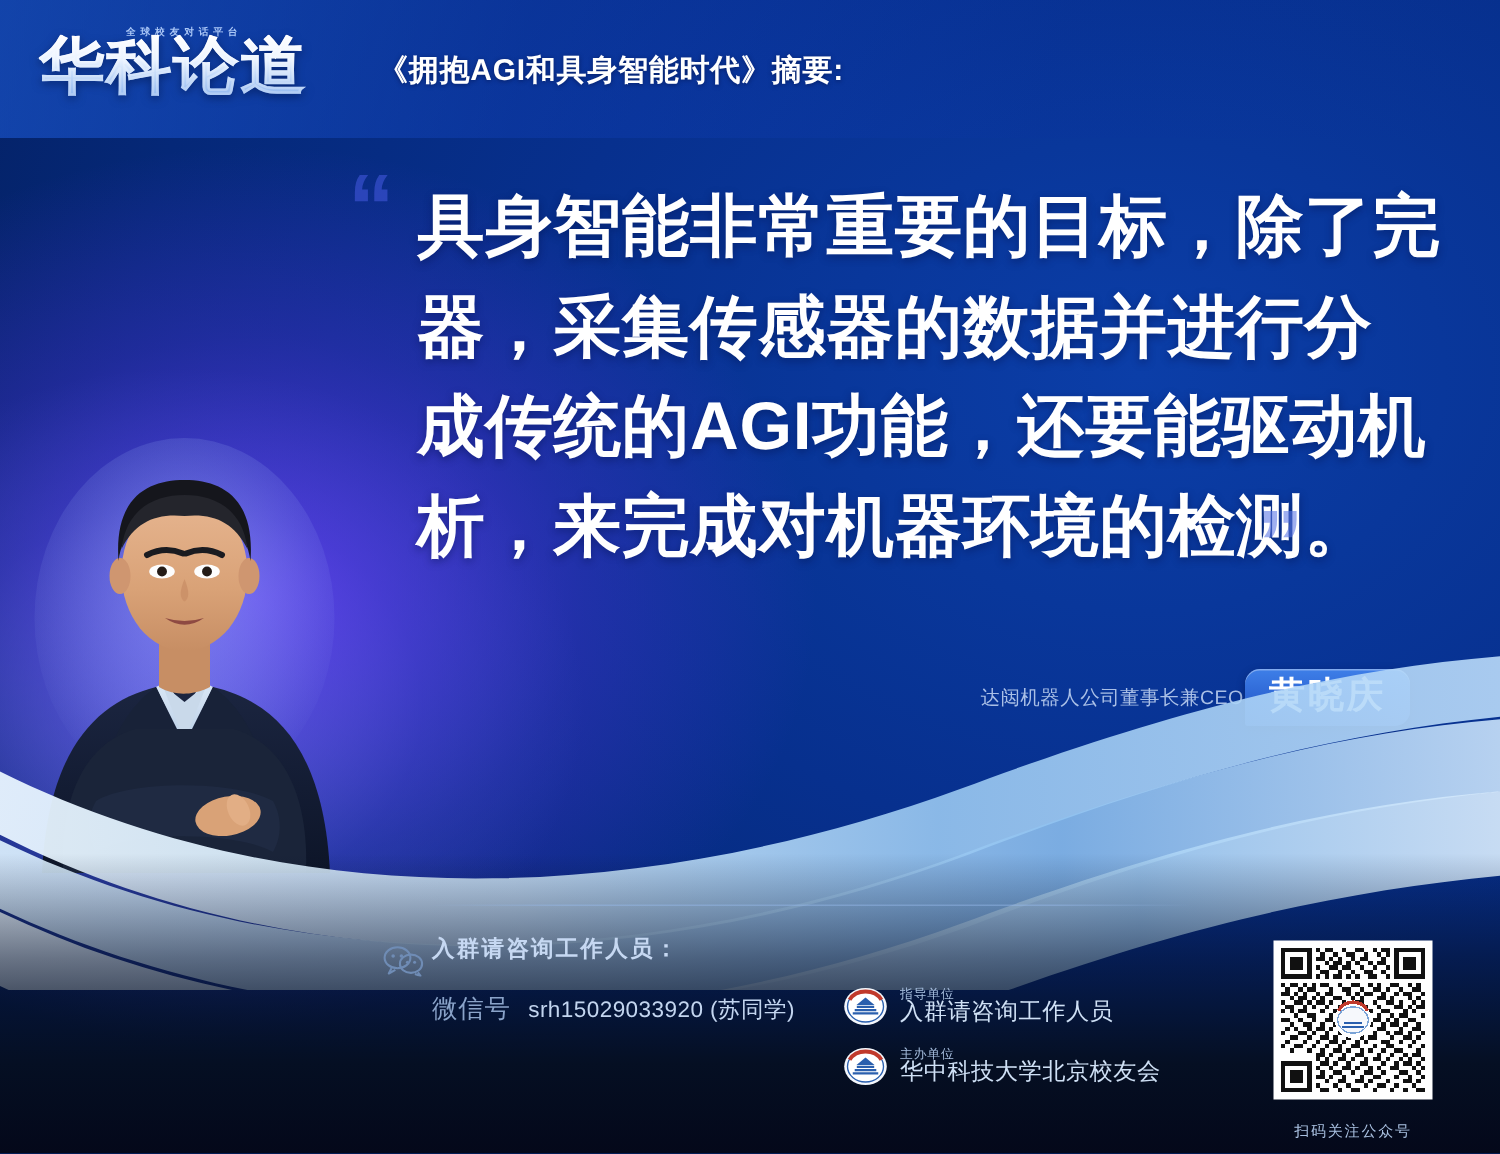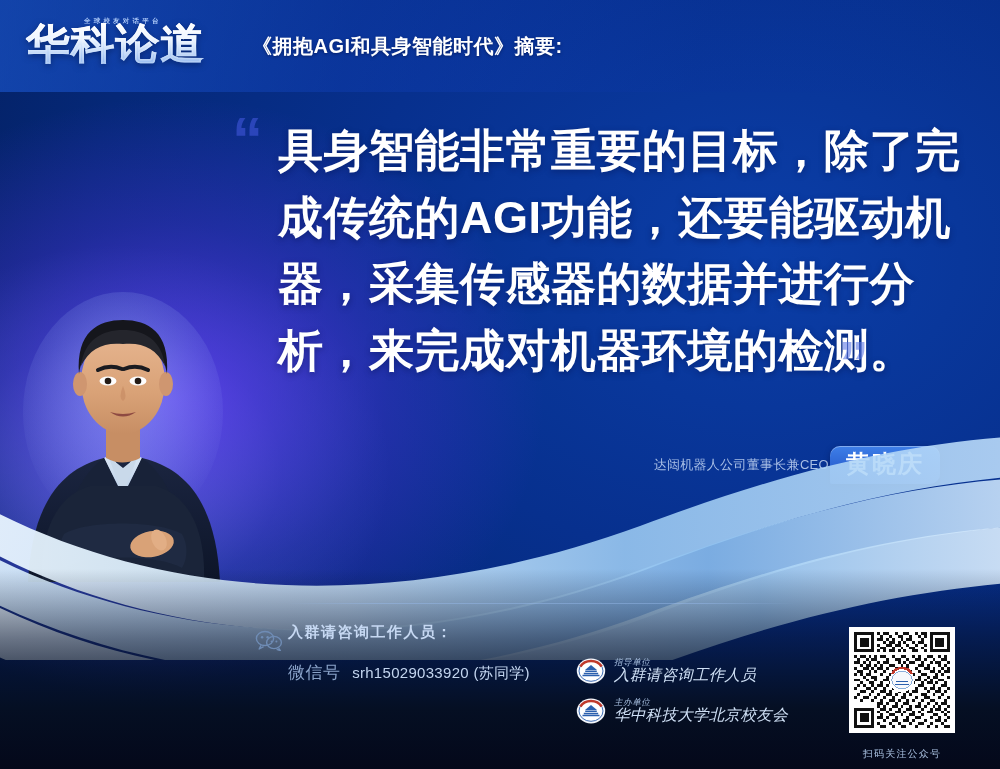--- a/index.html
+++ b/index.html
@@ -99,21 +99,21 @@
   }
   .wechat-icon{ position:absolute; left:255px; top:10px; width:28px; height:22px; }
   .footer-head{
     position:absolute; left:288px; top:4px; color:#c6d8f2; font-size:15px; font-weight:600; letter-spacing:1.5px;
   }
   .contact{ position:absolute; left:288px; font-size:13px; color:#9db3d6; white-space:nowrap; }
   .contact .lbl{ font-size:17px; color:#8aa3c9; letter-spacing:.5px; }
   .contact .val{ font-size:15px; color:#c3d5ef; letter-spacing:.3px; margin-left:8px; }
   .c1{ top:42px; } .c2{ top:82px; }
 
-  .orgs{ position:absolute; left:576px; top:32px;font-style:italic; }
+  .orgs{ position:absolute; left:562px; top:32px; }
   .org-row{ display:flex; align-items:center; gap:8px; height:40px; }
   .org-seal{ width:30px; height:30px; flex:0 0 30px; }
   .org-txt{ display:flex; flex-direction:column; justify-content:center; line-height:1.08; }
   .org-kind{ font-size:8.5px; color:#a8c0e0; letter-spacing:.6px; }
   .org-name{ font-size:15.5px; color:#cfe0f5; letter-spacing:.3px; white-space:nowrap; }
 
   .qr-block{ position:absolute; left:836px; top:8px; width:132px; text-align:center; }
   .qr-img{ width:106px; height:106px; margin:0 auto; background:#fff; padding:5px; }
   .qr-label{ margin-top:14px; font-size:10px; color:#a9c0e0; letter-spacing:1.2px; }
 </style>
@@ -189,22 +189,22 @@
       <path d="M24 300 C22 250 38 214 72 204 L138 204 C172 214 188 250 186 300 Z" fill="#1a2439"></path>
       <path d="M46 252 C68 238 140 238 164 252 C170 262 170 276 164 286 C140 272 68 272 46 286 C40 276 40 262 46 252 Z" fill="#1f2a42"></path>
       <ellipse cx="134" cy="262" rx="22" ry="13" transform="rotate(-10 134 262)" fill="#d9a277"></ellipse>
       <ellipse cx="141" cy="258" rx="7" ry="11" transform="rotate(-25 141 258)" fill="#e2ae85"></ellipse>
     </svg>
   </div>
 
   <div class="quote-open">“</div>
   <div class="quote">
     <div>具身智能非常重要的目标，除了完</div>
+    <div>器，采集传感器的数据并进行分</div>
     <div>成传统的AGI功能，还要能驱动机</div>
-    <div>器，采集传感器的数据并进行分</div>
     <div>析，来完成对机器环境的检测。</div>
   </div>
   <div class="quote-close">”</div>
 
   <div class="attrib">
     <div class="attrib-role">达闼机器人公司董事长兼CEO</div>
     <div class="name-badge">黄晓庆</div>
   </div>
 
   <svg class="waves" viewBox="0 0 1000 230" preserveAspectRatio="none">

